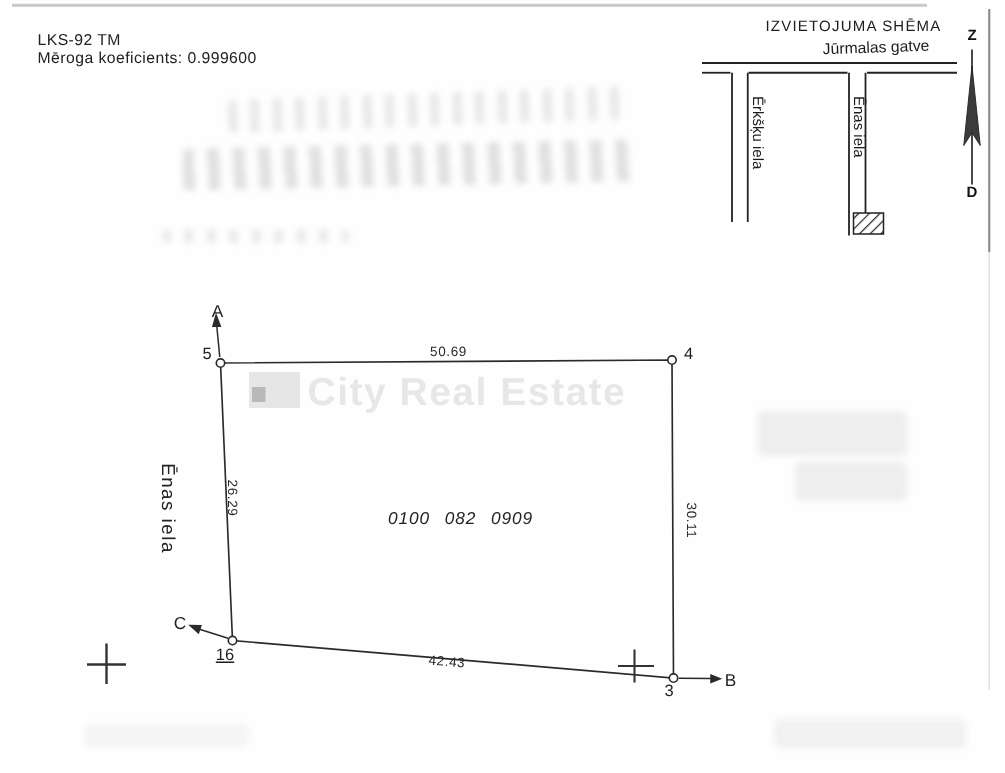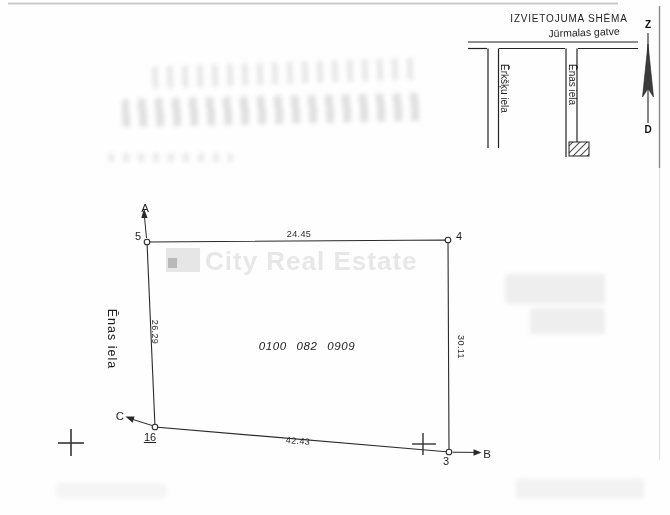--- a/index.html
+++ b/index.html
@@ -108,40 +108,42 @@
 
     <g fill="#fff" stroke="#2a2a2a" stroke-width="1.1">
       <circle cx="147" cy="242" r="2.8"></circle>
       <circle cx="448" cy="240" r="2.8"></circle>
       <circle cx="449" cy="452" r="2.8"></circle>
       <circle cx="155" cy="427" r="2.8"></circle>
     </g>
   </svg>
 
   <div class="header">
+    <div>LKS-92 TM</div>
+    <div>Mēroga koeficients: 0.999600</div>
   </div>
 
   <span class="lbl schema-title" style="left:569px;top:18px;">IZVIETOJUMA SHĒMA</span>
   <span class="lbl schema-street" style="left:584px;top:32px;transform:translate(-50%,-50%) rotate(-2deg);">Jūrmalas gatve</span>
   <div class="vtext schema-street" style="left:499px;top:64px;font-size:10px;">Ērkšķu iela</div>
   <div class="vtext schema-street" style="left:566.5px;top:64px;font-size:10px;">Ēnas iela</div>
   <span class="lbl compass-lbl" style="left:648px;top:24px;">Z</span>
   <span class="lbl compass-lbl" style="left:648px;top:129px;">D</span>
   <span class="lbl edge-note" style="left:677px;top:13px;">že</span>
 
   <span class="lbl ptlbl" style="left:138px;top:236px;">5</span>
   <span class="lbl ptlbl" style="left:459px;top:236px;">4</span>
   <span class="lbl ptlbl" style="left:150px;top:437px;text-decoration:underline;">16</span>
   <span class="lbl ptlbl" style="left:446px;top:461px;">3</span>
 
   <span class="lbl dirlbl" style="left:145px;top:208px;">A</span>
   <span class="lbl dirlbl" style="left:487px;top:454px;">B</span>
   <span class="lbl dirlbl" style="left:120px;top:416px;">C</span>
 
-  <span class="lbl dim" style="left:299px;top:234px;">24.45</span>
+  <span class="lbl dim" style="left:299px;top:234px;">50.69</span>
   <span class="lbl dim" style="left:298px;top:441px;transform:translate(-50%,-50%) rotate(4.9deg);">42.43</span>
   <span class="lbl dim rot90" style="left:155px;top:332px;">26.29</span>
   <span class="lbl dim rot90" style="left:461px;top:347px;">30.11</span>
 
   <span class="lbl cad" style="left:307px;top:346px;">0100 082 0909</span>
   <span class="lbl street-main rot90" style="left:112px;top:339px;">Ēnas iela</span>
 
 </div>
 
 </body></html>

